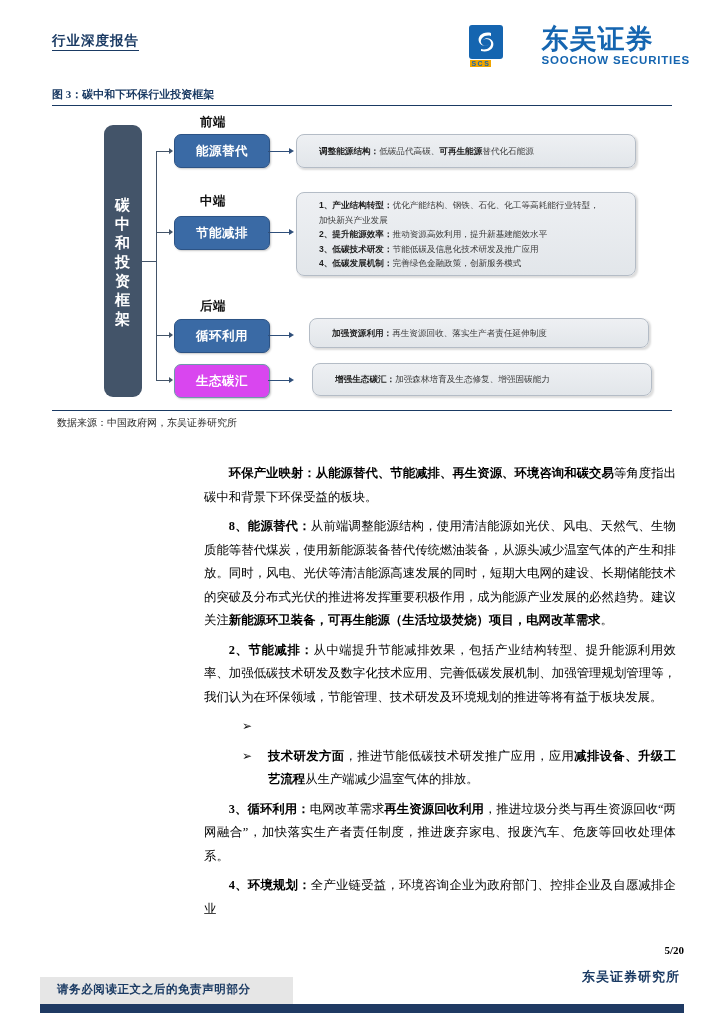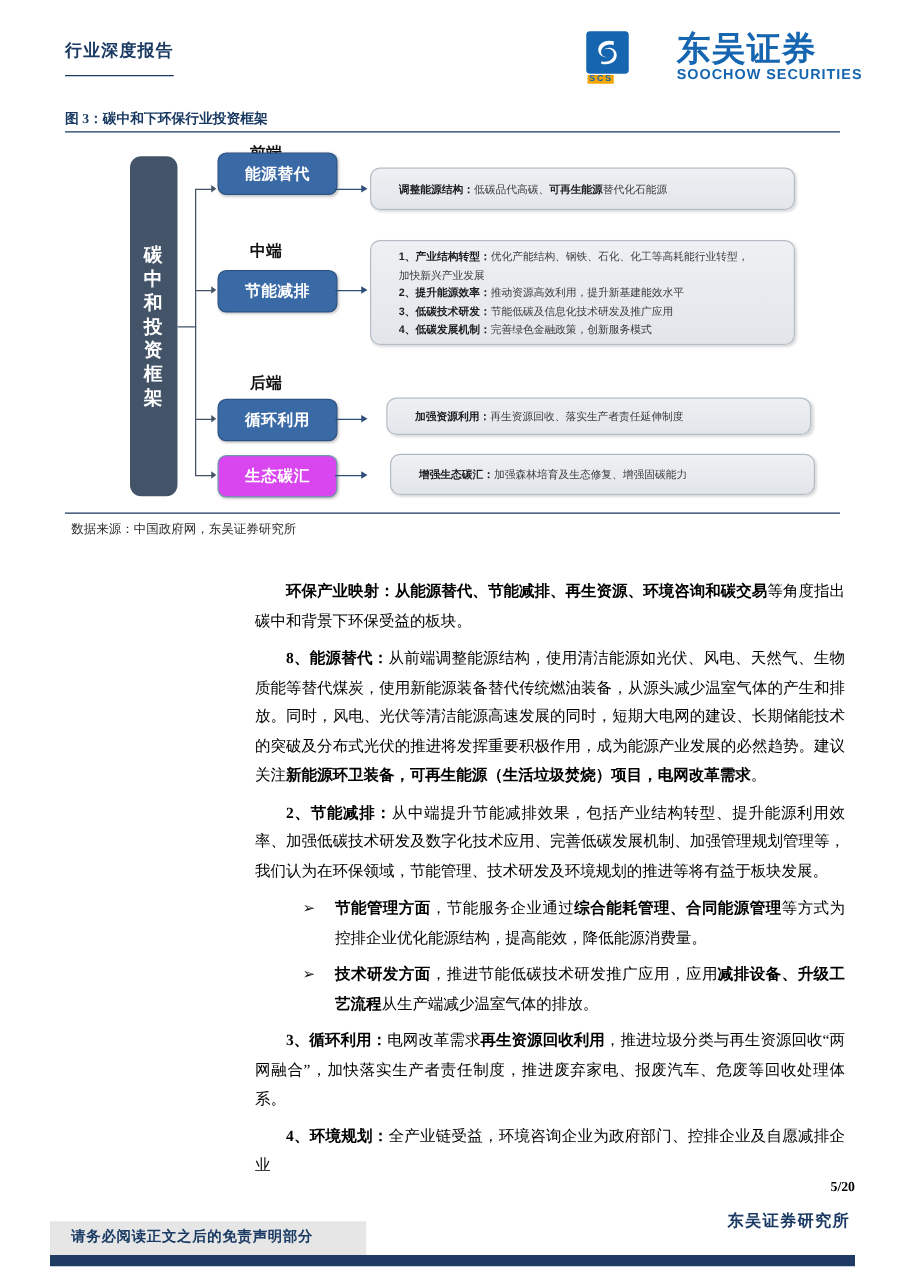--- a/index.html
+++ b/index.html
@@ -25,21 +25,21 @@
   }
   .header-title {
     position: absolute;
     left: 52px;
     top: 32px;
     font-size: 13.5px;
     font-weight: bold;
     color: #1a3a63;
     letter-spacing: 1px;
     border-bottom: 1.2px solid #1a3a63;
-    padding-bottom: 10px;
+    padding-bottom: 0;
   }
   .logo-wrap {
     position: absolute;
     right: 34px;
     top: 25px;
     display: flex;
     align-items: flex-start;
     gap: 25px;
   }
   .logo-mark {
@@ -346,21 +346,21 @@
 
   <div class="spine">
     <span>碳中和投资框架</span>
   </div>
   <div class="trunk"></div>
   <div class="trunk-stub"></div>
 
   <div class="stage-label" style="left:148px; top:4px;">前端</div>
   <div class="branch-line" style="top:41px;"></div>
   <div class="branch-arrow" style="left:117px; top:37.5px;"></div>
-  <div class="node dark" style="left:122px; top:12px;">
+  <div class="node dark" style="left:122px; top:24px;">
     <span>能源替代</span>
   </div>
   <div class="connector" style="left:216px; top:41px; width:22px;"></div>
   <div class="connector-arrow" style="left:237px; top:37.5px;"></div>
   <div class="infobox" style="left:244px; top:24px; width:340px; height:34px; display:flex; align-items:center;">
     <div class="ln"><b>调整能源结构：</b><span>低碳品代高碳、</span><b>可再生能源</b><span>替代化石能源</span></div>
   </div>
 
   <div class="stage-label" style="left:148px; top:83px;">中端</div>
   <div class="branch-line" style="top:122px;"></div>
@@ -408,21 +408,20 @@
 <div class="body-col">
 
   <p class="para"><b class="hv">环保产业映射：</b><b class="hv">从能源替代、节能减排、再生资源、环境咨询和碳交易</b><span>等角度指出碳中和背景下环保受益的板块。</span></p>
 
   <p class="para"><b class="hv">8、能源替代：</b><span>从前端调整能源结构，使用清洁能源如光伏、风电、天然气、生物质能等替代煤炭，使用新能源装备替代传统燃油装备，从源头减少温室气体的产生和排放。同时，风电、光伏等清洁能源高速发展的同时，短期大电网的建设、长期储能技术的突破及分布式光伏的推进将发挥重要积极作用，成为能源产业发展的必然趋势。建议关注</span><b class="hv">新能源环卫装备，可再生能源（生活垃圾焚烧）项目，电网改革需求</b><span>。</span></p>
 
   <p class="para"><b class="hv">2、节能减排：</b><span>从中端提升节能减排效果，包括产业结构转型、提升能源利用效率、加强低碳技术研发及数字化技术应用、完善低碳发展机制、加强管理规划管理等，我们认为在环保领域，节能管理、技术研发及环境规划的推进等将有益于板块发展。</span></p>
 
   <div class="bullet-row">
     <div class="bullet-mark">➢</div>
-    <div class="bullet-body"><b class="hv">节能管理方面</b><span>，节能服务企业通过</span><b class="hv">综合能耗管理、合同能源管理</b><span>等方式为控排企业优化能源结构，提高能效，降低能源消费量。</span></div>
   </div>
 
   <div class="bullet-row">
     <div class="bullet-mark">➢</div>
     <div class="bullet-body"><b class="hv">技术研发方面</b><span>，推进节能低碳技术研发推广应用，应用</span><b class="hv">减排设备、升级工艺流程</b><span>从生产端减少温室气体的排放。</span></div>
   </div>
 
   <p class="para"><b class="hv">3、循环利用：</b><span>电网改革需求</span><b class="hv">再生资源回收利用</b><span>，推进垃圾分类与再生资源回收“两网融合”，加快落实生产者责任制度，推进废弃家电、报废汽车、危废等回收处理体系。</span></p>
 
   <p class="para"><b class="hv">4、环境规划：</b><span>全产业链受益，环境咨询企业为政府部门、控排企业及自愿减排企业</span></p>

